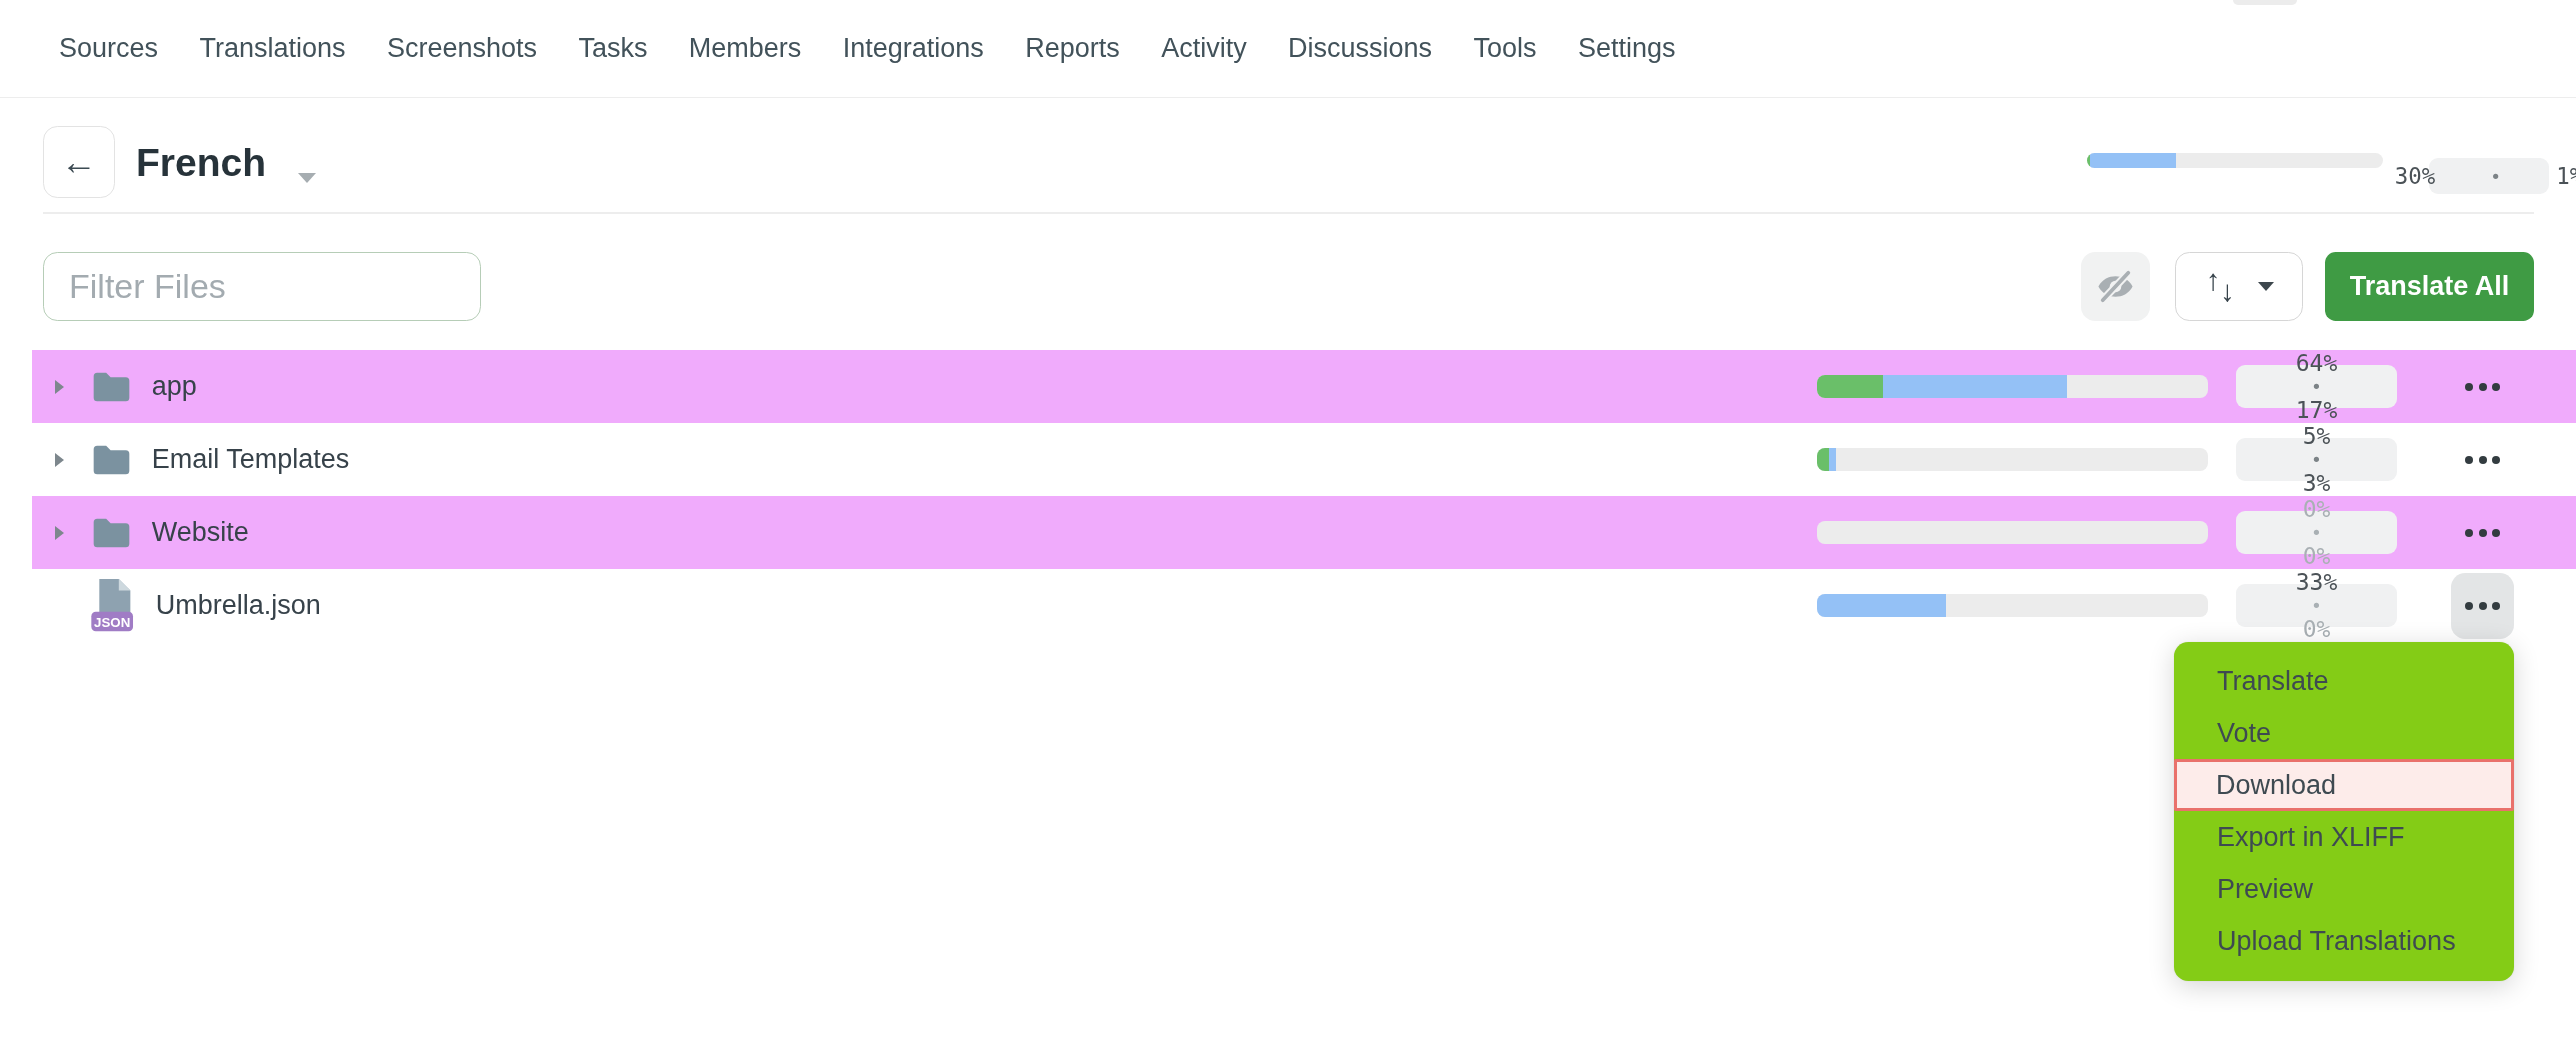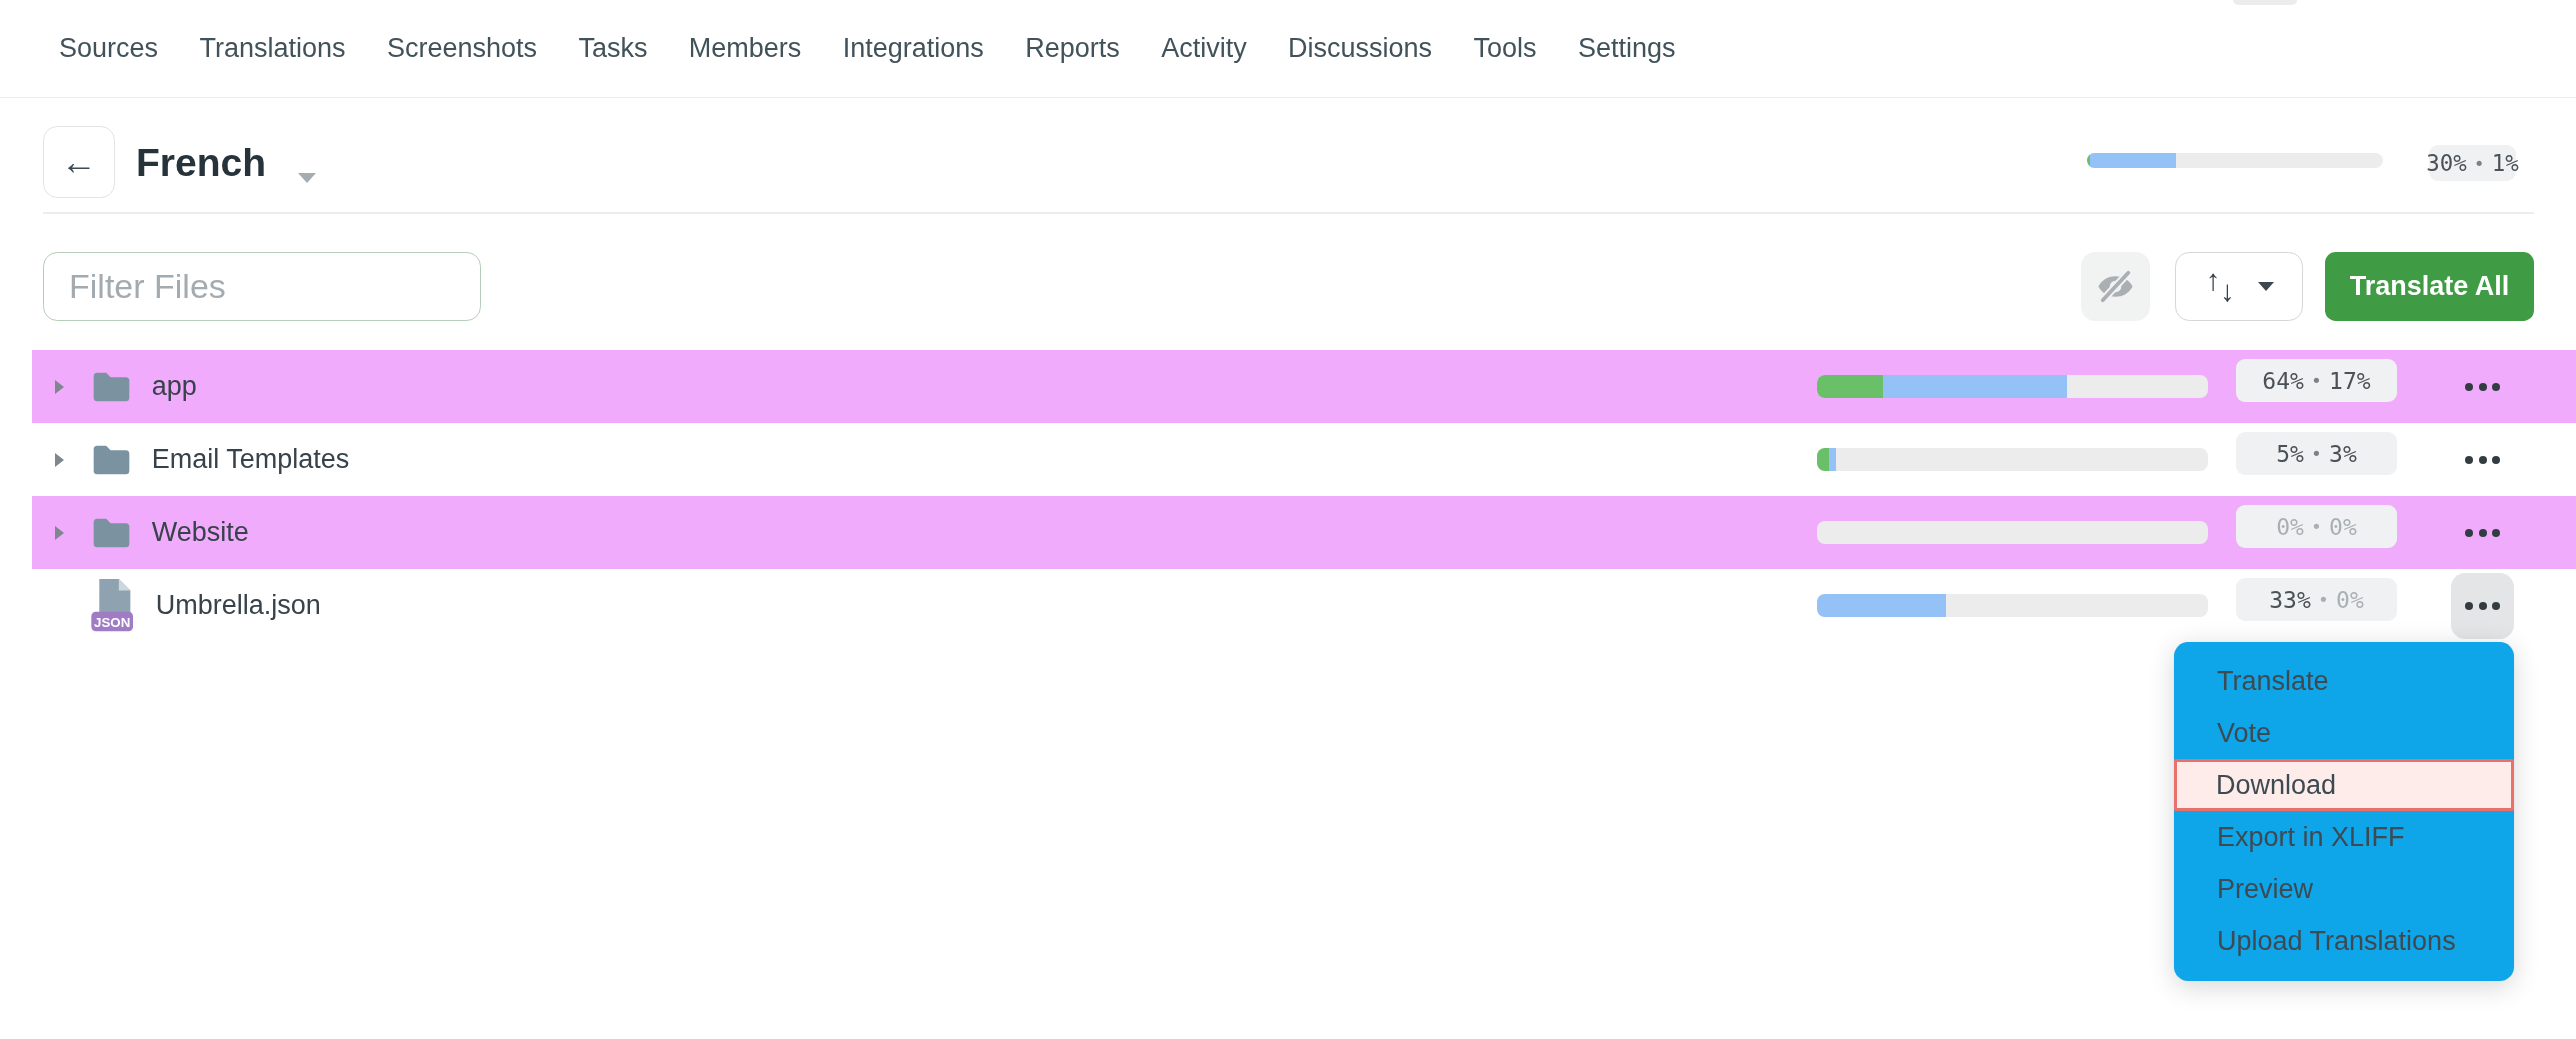--- a/index.html
+++ b/index.html
@@ -31,21 +31,21 @@
   .title-caret{position:absolute;left:298px;top:75px;width:0;height:0;
                border-left:9px solid transparent;border-right:9px solid transparent;
                border-top:10.7px solid #a6adb1;cursor:pointer;}
   .progress{display:flex;background:#ececec;border-radius:8px;overflow:hidden;}
   .seg{height:100%;}
   .seg.green{background:#6abf69;}
   .seg.blue{background:#94c1f6;}
   .top-progress{position:absolute;left:2087px;top:55px;width:296px;height:15px;}
   .pct-badge{background:#f0f1f2;border-radius:9px;display:flex;align-items:center;justify-content:center;
              font-family:"DejaVu Sans Mono",monospace;font-size:23px;color:#4b5257;white-space:nowrap;}
-  .top-badge{position:absolute;left:2429px;top:47px;width:87px;height:36px;font-size:22.4px;}
+  .top-badge{position:absolute;left:2429px;top:60px;width:120px;height:36px;font-size:22.4px;gap:48px;}
   .badge-dot{margin:0 7.2px;font-size:18px;color:#7c8387;}
   .pct-badge .muted{color:#a9b0b4;}
 
   
   .toolbar{position:absolute;left:0;top:215px;width:2576px;height:135px;}
   .filter-input{position:absolute;left:43px;top:37px;width:438px;height:69px;box-sizing:border-box;
                 border:1.8px solid #b6cdb7;border-radius:14.3px;padding:0 25px;font-size:34px;
                 font-family:"Liberation Sans",sans-serif;color:#37424a;outline:none;}
   .filter-input::placeholder{color:#a3abb0;}
   .icon-btn{position:absolute;left:2081px;top:37px;width:69px;height:69px;background:#f1f2f2;
@@ -67,29 +67,29 @@
   .file-row{position:relative;height:73px;display:flex;align-items:center;padding-left:23px;background:#fff;}
   .file-row.striped{background:#f0abfc;}
   .row-caret{flex:0 0 9px;width:0;height:0;border-left:9.8px solid #7d878d;
              border-top:7.2px solid transparent;border-bottom:7.2px solid transparent;cursor:pointer;}
   .file-row.is-file .row-caret{visibility:hidden;}
   .row-icon{margin-left:18px;display:flex;align-items:center;}
   .row-icon.json{display:none;}
   .file-row.is-file .row-icon.json{display:flex;}
   .row-label{margin-left:19.7px;font-size:27px;color:#37424a;cursor:pointer;}
   .row-progress{position:absolute;left:1785px;top:25px;width:391px;height:23px;}
-  .row-badge{position:absolute;left:2204px;top:9px;width:161px;height:43px;}
+  .row-badge{position:absolute;left:2204px;top:15px;width:161px;height:43px;flex-direction:column;}
   .dots-btn{position:absolute;left:2419px;top:3.6px;width:63px;height:66px;border:none;background:transparent;
             border-radius:14.3px;display:flex;align-items:center;justify-content:center;gap:5.4px;cursor:pointer;}
   .dots-btn.active{background:#e3e5e6;}
   .dot-c{width:8px;height:8px;border-radius:50%;background:#333c40;}
 
   
   .context-menu{position:absolute;left:2174px;top:642px;width:340px;box-sizing:border-box;
-                background:#0ea5e9;border-radius:14.3px;padding:13.4px 0;
+                background:#84cc16;border-radius:14.3px;padding:13.4px 0;
                 box-shadow:0 5.4px 27px rgba(0,0,0,0.16),0 0 1.8px rgba(0,0,0,0.08);}
   .menu-item{height:52px;display:flex;align-items:center;padding-left:43px;box-sizing:border-box;
              font-size:27px;color:#3e4a51;cursor:pointer;}
   .menu-item.highlighted{background:#fdecea;border:3.6px solid #e9716b;border-radius:1.8px;padding-left:39px;}
 </style>
 </head>
 <body>
 
 <div class="page">
 

